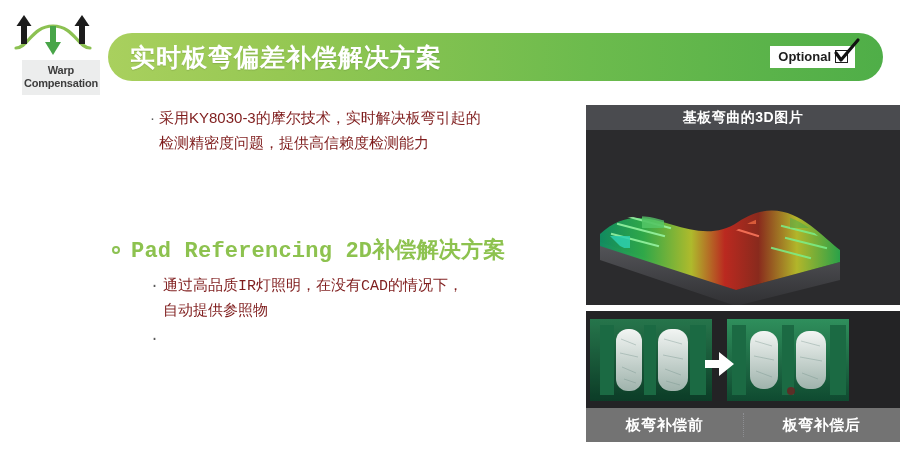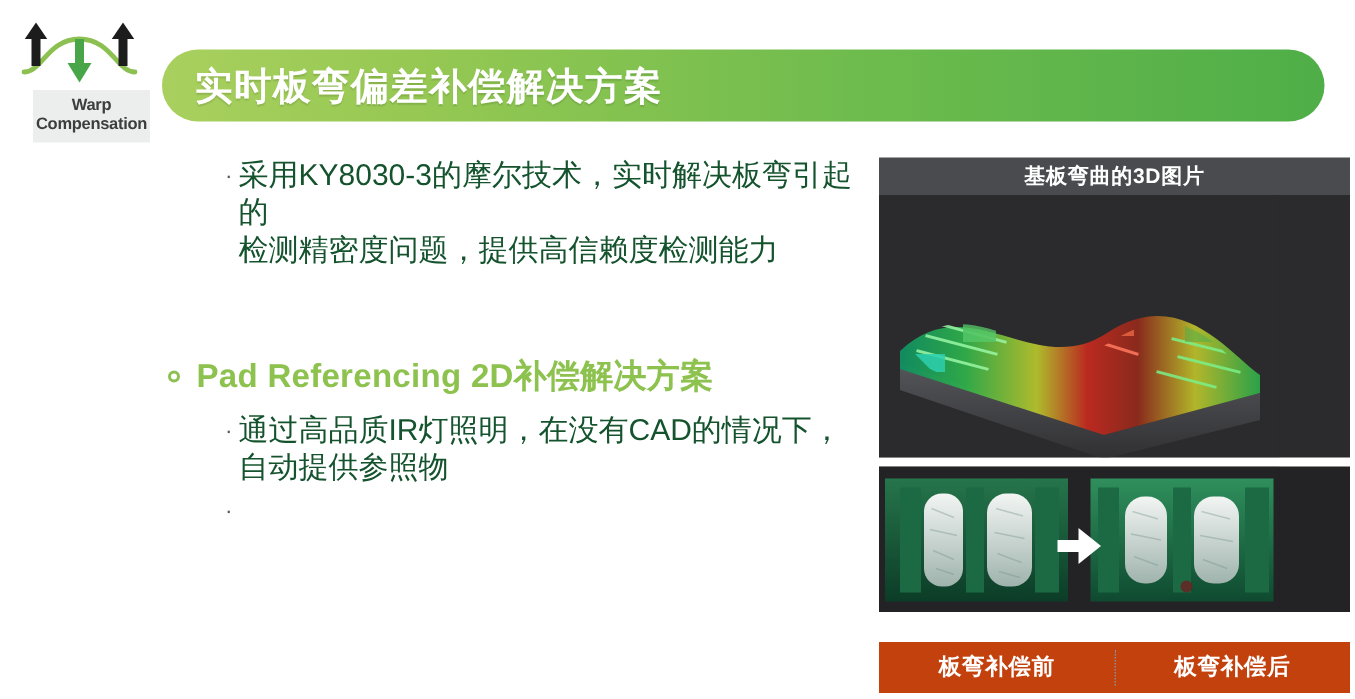--- a/index.html
+++ b/index.html
@@ -140,26 +140,26 @@
     margin-bottom: 3px;
   }
   .dot {
     color: #5a5a5a;
     font-size: 15px;
     line-height: 25px;
     margin-right: 4px;
     flex: none;
   }
   .bullet-text {
-    font-size: 20px;
+    font-size: 15px;
     line-height: 25px;
-    color: #14532d;
+    color: #7f1d1d;
     white-space: pre-line;
   }
-  .sec2 { margin-top: 56px; }
+  .sec2 { margin-top: 80px; font-family: Liberation Mono, monospace; }
 
   
   .media-col {
     position: absolute;
     left: 586px;
     top: 105px;
     width: 314px;
   }
   .media-head {
     background: #4a4b4f;
@@ -179,23 +179,22 @@
   }
   .panel-paste {
     margin-top: 6px;
     height: 97px;
     background: #232325;
     position: relative;
     overflow: hidden;
   }
   .captions {
     display: flex;
-    background: #c2410c;
+    background: #737373;
     height: 34px;
-    margin-top: 20px;
   }
   .caption-cell {
     flex: 1;
     color: #ffffff;
     font-size: 15px;
     font-weight: bold;
     text-align: center;
     line-height: 34px;
     letter-spacing: 0.5px;
     position: relative;
@@ -235,20 +234,29 @@
   </svg>
   <div class="warp-label">
     <span>Warp</span>
     <span>Compensation</span>
   </div>
 </div>
 
 <div class="banner">
   <div class="banner-title">实时板弯偏差补偿解决方案</div>
 
+  <div class="optional-chip">
+    <span class="optional-text">Optional</span>
+    <span class="checkbox-wrap">
+      <span class="checkbox-box"></span>
+      <svg class="check-svg" viewBox="0 0 26 26">
+        <path d="M2 13 L7 20 L24 0" fill="none" stroke="#111111" stroke-width="3.2" stroke-linecap="round" stroke-linejoin="round"></path>
+      </svg>
+    </span>
+  </div>
 </div>
 
 <div class="content-col">
 
   <div class="section">
     <div class="bullets">
       <div class="bullet-row">
         <span class="dot">·</span>
         <span class="bullet-text">采用KY8030-3的摩尔技术，实时解决板弯引起的
 检测精密度问题，提供高信赖度检测能力</span>

